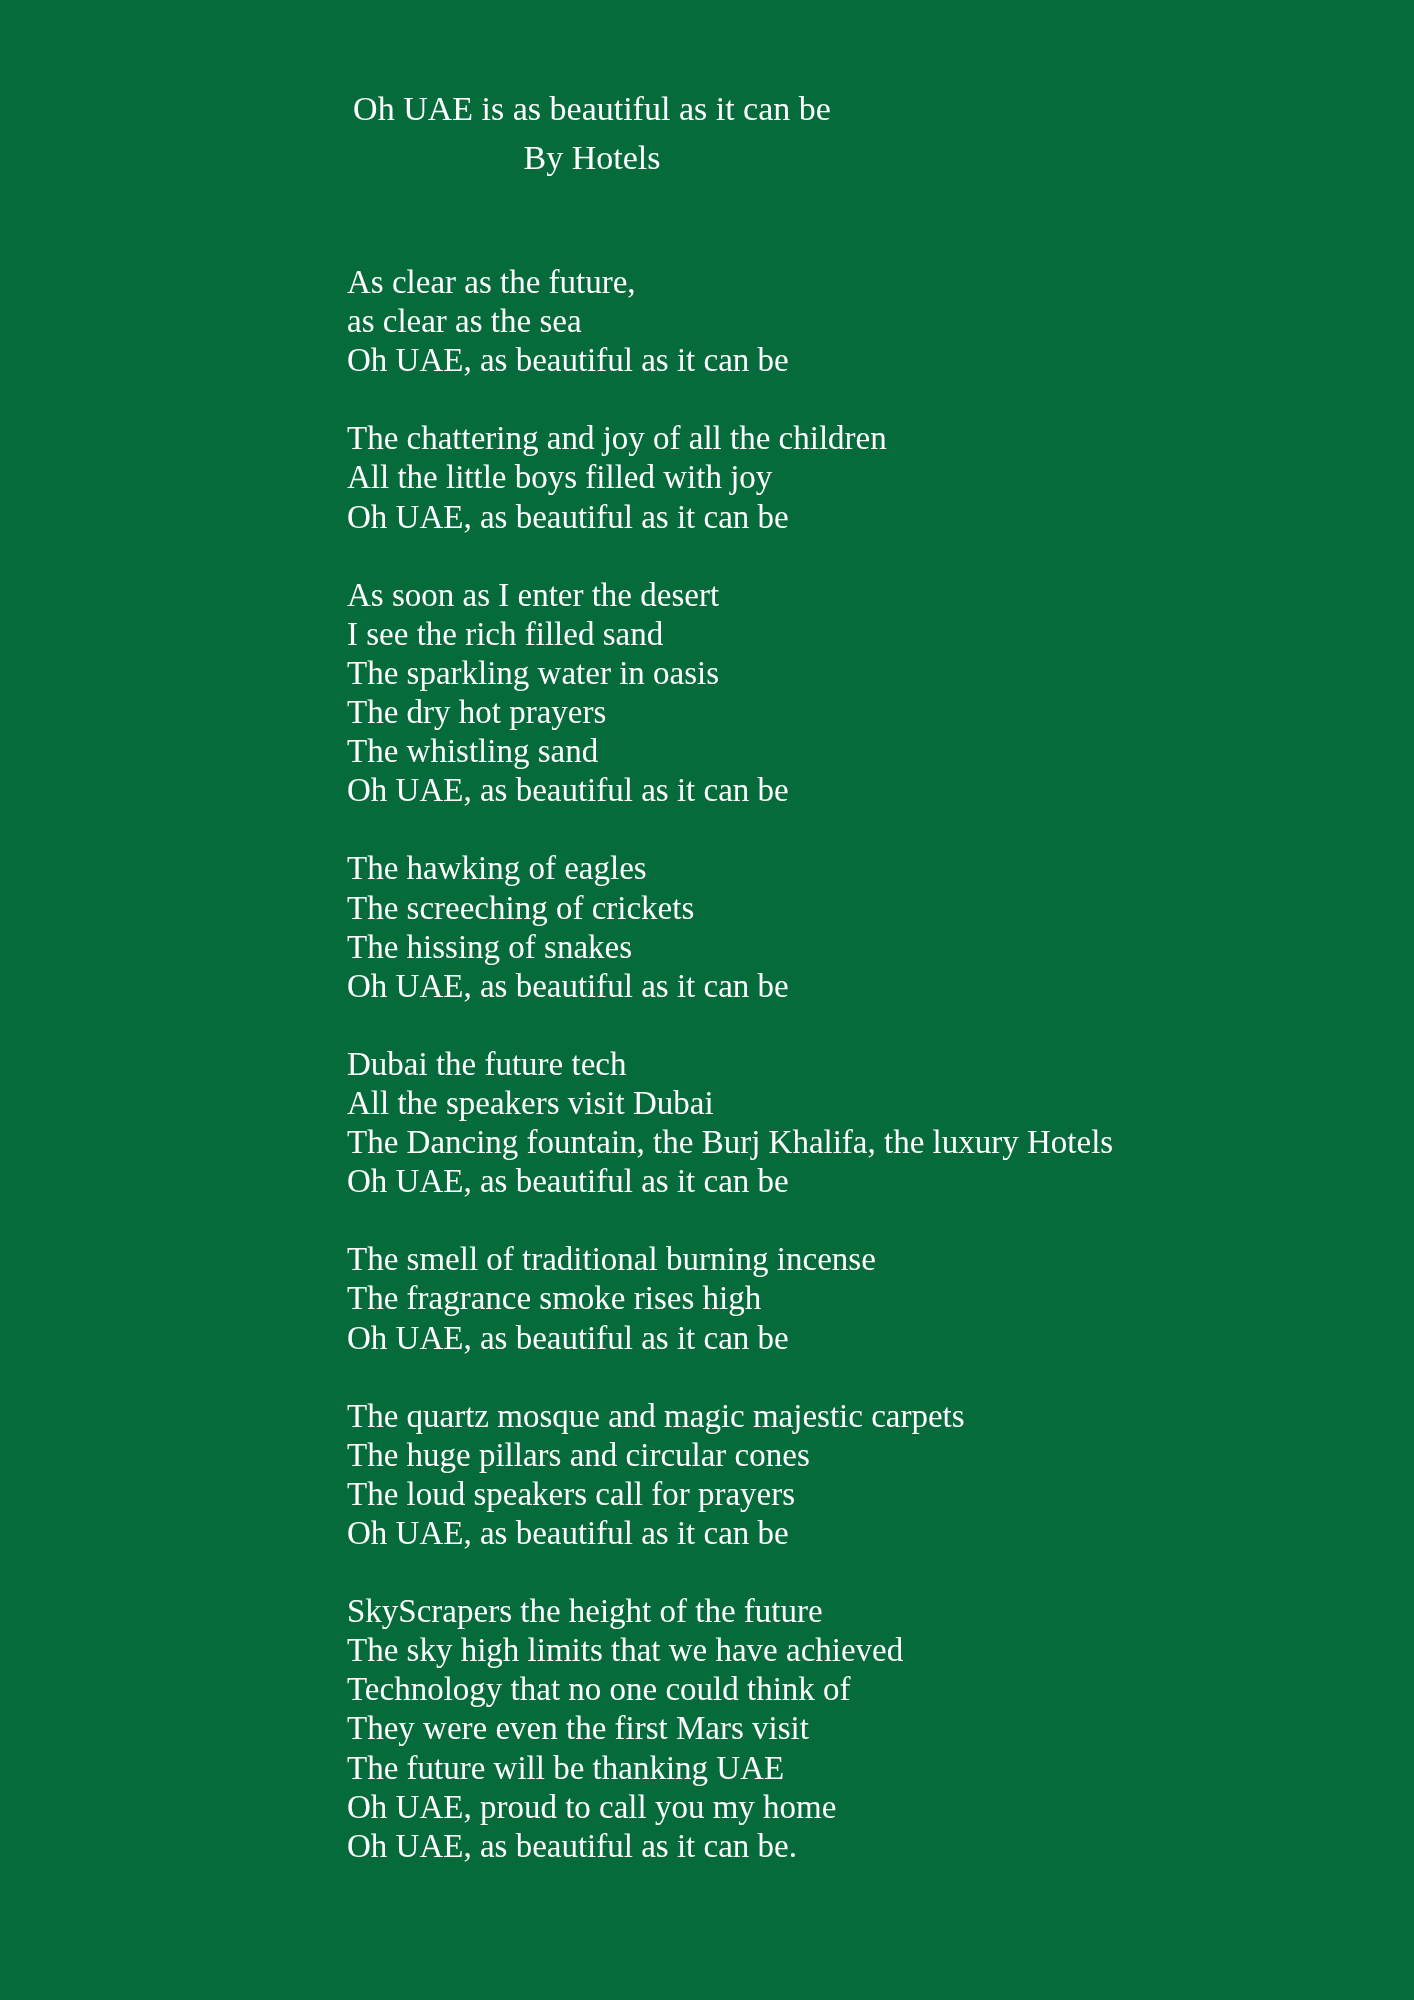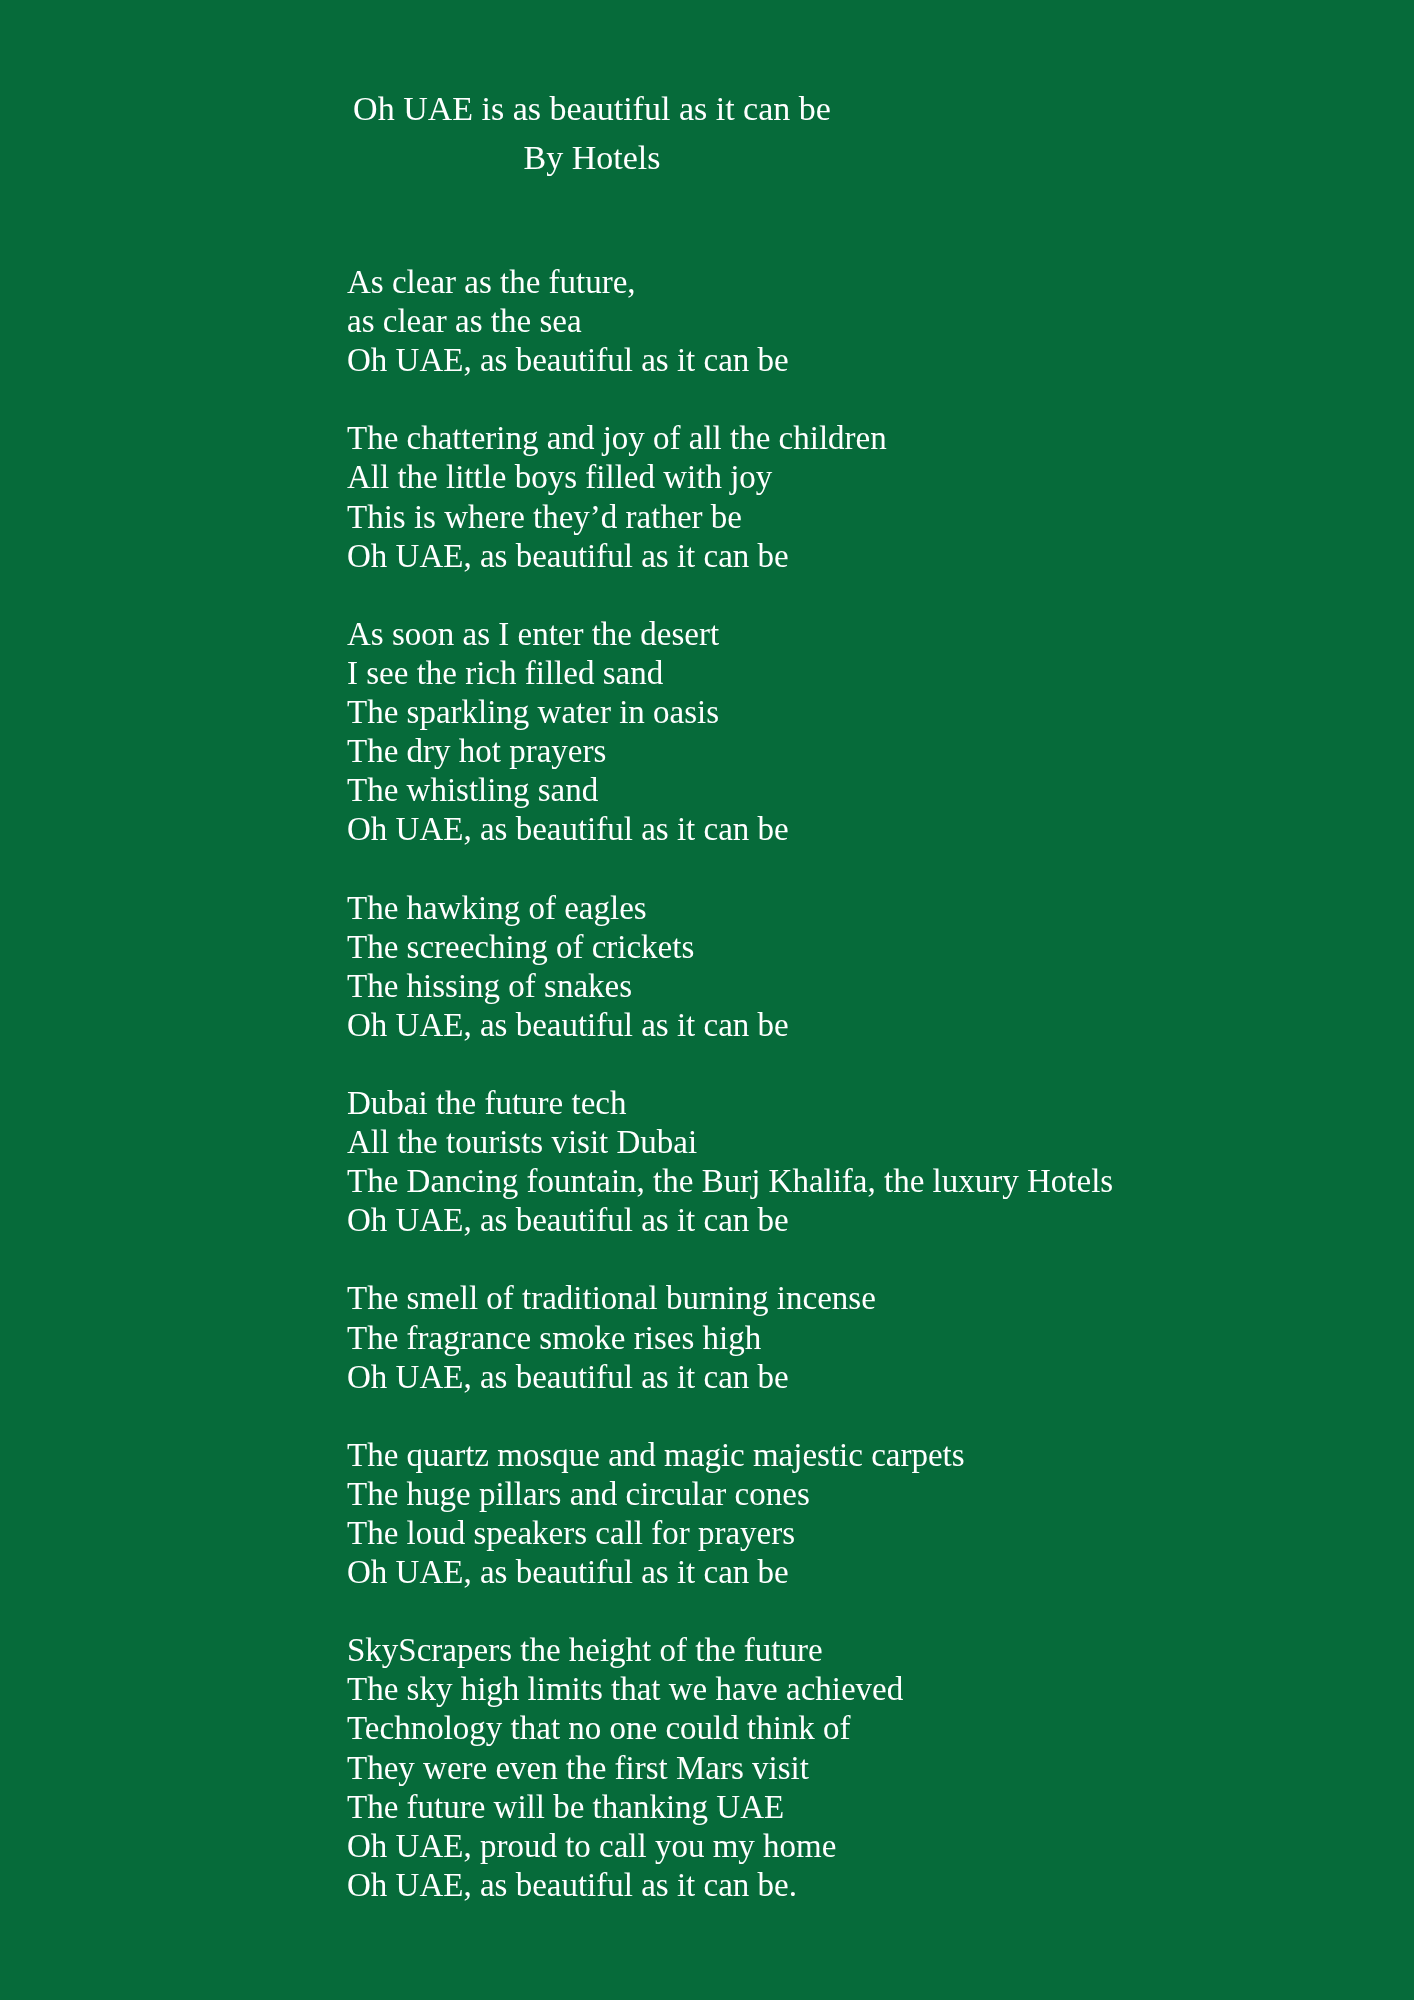--- a/index.html
+++ b/index.html
@@ -58,21 +58,20 @@
 
     <div class="stanza">
       <div class="line" data-bind="poem.stanzas.0.lines.0">As clear as the future,</div>
       <div class="line" data-bind="poem.stanzas.0.lines.1">as clear as the sea</div>
       <div class="line" data-bind="poem.stanzas.0.lines.2">Oh UAE, as beautiful as it can be</div>
     </div>
 
     <div class="stanza">
       <div class="line" data-bind="poem.stanzas.1.lines.0">The chattering and joy of all the children</div>
       <div class="line" data-bind="poem.stanzas.1.lines.1">All the little boys filled with joy</div>
-      <div class="line" data-bind="poem.stanzas.1.lines.2">This is where they’d rather be</div>
       <div class="line" data-bind="poem.stanzas.1.lines.3">Oh UAE, as beautiful as it can be</div>
     </div>
 
     <div class="stanza">
       <div class="line" data-bind="poem.stanzas.2.lines.0">As soon as I enter the desert</div>
       <div class="line" data-bind="poem.stanzas.2.lines.1">I see the rich filled sand</div>
       <div class="line" data-bind="poem.stanzas.2.lines.2">The sparkling water in oasis</div>
       <div class="line" data-bind="poem.stanzas.2.lines.3">The dry hot prayers</div>
       <div class="line" data-bind="poem.stanzas.2.lines.4">The whistling sand</div>
       <div class="line" data-bind="poem.stanzas.2.lines.5">Oh UAE, as beautiful as it can be</div>
@@ -80,21 +79,21 @@
 
     <div class="stanza">
       <div class="line" data-bind="poem.stanzas.3.lines.0">The hawking of eagles</div>
       <div class="line" data-bind="poem.stanzas.3.lines.1">The screeching of crickets</div>
       <div class="line" data-bind="poem.stanzas.3.lines.2">The hissing of snakes</div>
       <div class="line" data-bind="poem.stanzas.3.lines.3">Oh UAE, as beautiful as it can be</div>
     </div>
 
     <div class="stanza">
       <div class="line" data-bind="poem.stanzas.4.lines.0">Dubai the future tech</div>
-      <div class="line" data-bind="poem.stanzas.4.lines.1">All the tourists visit Dubai</div>
+      <div class="line" data-bind="poem.stanzas.4.lines.1">All the speakers visit Dubai</div>
       <div class="line" data-bind="poem.stanzas.4.lines.2">The Dancing fountain, the Burj Khalifa, the luxury Hotels</div>
       <div class="line" data-bind="poem.stanzas.4.lines.3">Oh UAE, as beautiful as it can be</div>
     </div>
 
     <div class="stanza">
       <div class="line" data-bind="poem.stanzas.5.lines.0">The smell of traditional burning incense</div>
       <div class="line" data-bind="poem.stanzas.5.lines.1">The fragrance smoke rises high</div>
       <div class="line" data-bind="poem.stanzas.5.lines.2">Oh UAE, as beautiful as it can be</div>
     </div>
 

